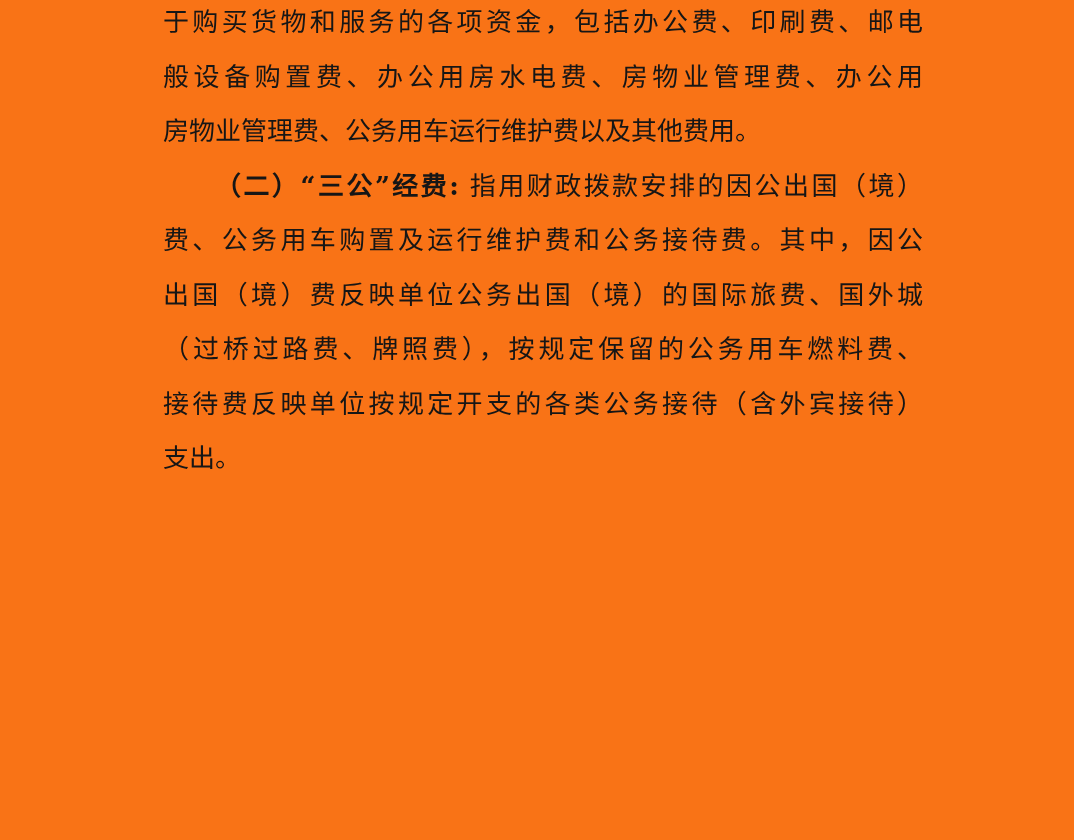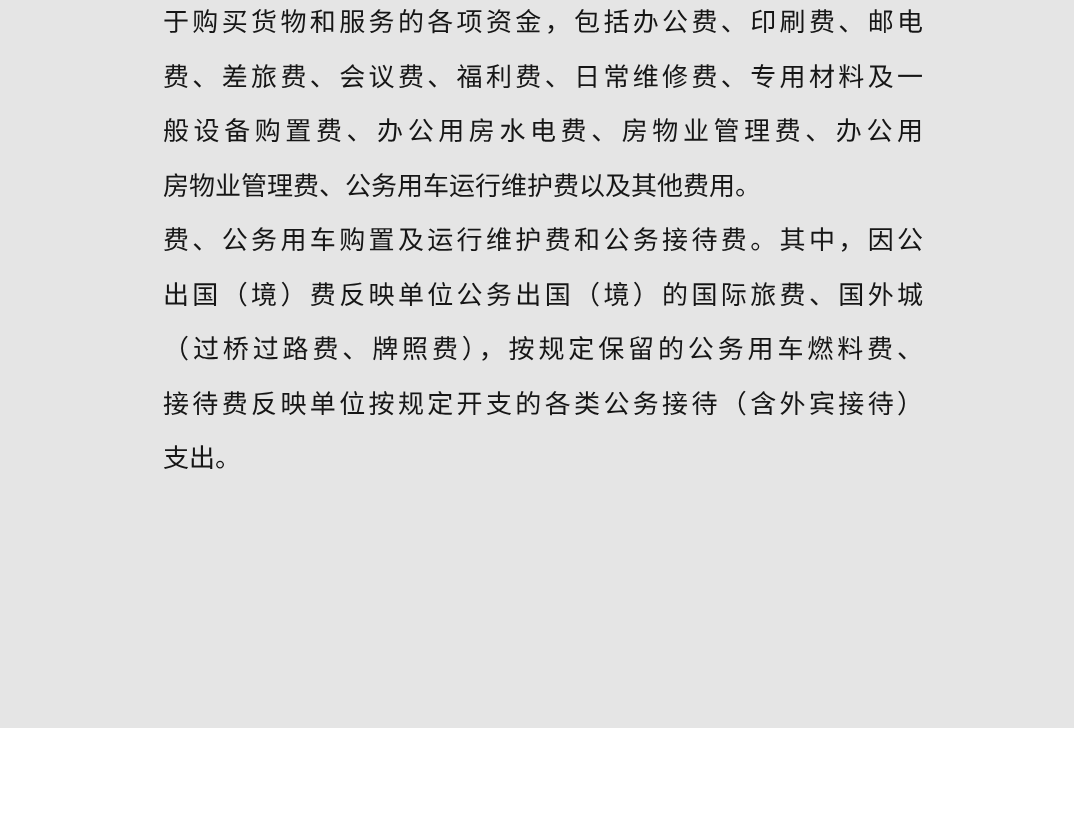--- a/index.html
+++ b/index.html
@@ -8,22 +8,22 @@
     background: #ffffff;
   }
   body {
     width: 1074px;
     height: 840px;
     overflow: hidden;
   }
   .page {
     position: relative;
     width: 1074px;
-    height: 728px;
-    background: #e5e5e5;
+    height: 840px;
+    background: #f97316;
     overflow: hidden;
   }
   .doc {
     position: absolute;
     left: 163px;
     top: -5px;
     width: 760px;
     font-family: "DejaVu Serif", serif;
     font-size: 26px;
     line-height: 54.5px;
@@ -50,22 +50,22 @@
   .seg.bold {
     font-weight: bold;
   }
 </style>
 </head>
 <body>
 
 <div class="page">
   <div class="doc" id="doc-body">
       <div class="line"><span class="seg">于购买货物和服务的各项资金，包括办公费、印刷费、邮电</span></div>
-      <div class="line"><span class="seg">费、差旅费、会议费、福利费、日常维修费、专用材料及一</span></div>
       <div class="line"><span class="seg">般设备购置费、办公用房水电费、房物业管理费、办公用</span></div>
       <div class="line end"><span class="seg">房物业管理费、公务用车运行维护费以及其他费用。</span></div>
+      <div class="line indent"><span class="seg bold">（二）“三公”经费:</span><span class="seg"> 指用财政拨款安排的因公出国（境）</span></div>
       <div class="line"><span class="seg">费、公务用车购置及运行维护费和公务接待费。其中，因公</span></div>
       <div class="line"><span class="seg">出国（境）费反映单位公务出国（境）的国际旅费、国外城</span></div>
       <div class="line"><span class="seg">（过桥过路费、牌照费），按规定保留的公务用车燃料费、</span></div>
       <div class="line"><span class="seg">接待费反映单位按规定开支的各类公务接待（含外宾接待）</span></div>
       <div class="line end"><span class="seg">支出。</span></div>
     </div>
 </div>
 
 </body></html>

